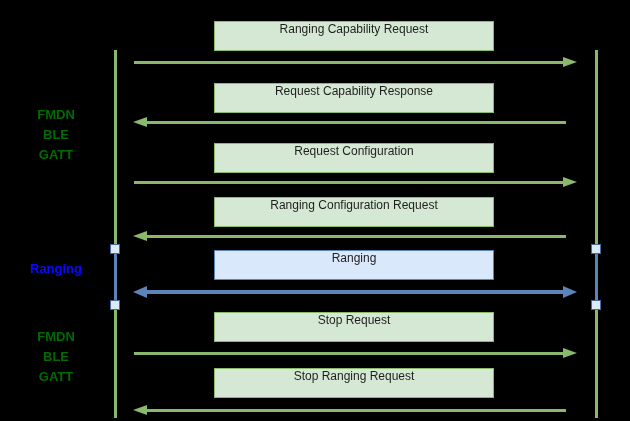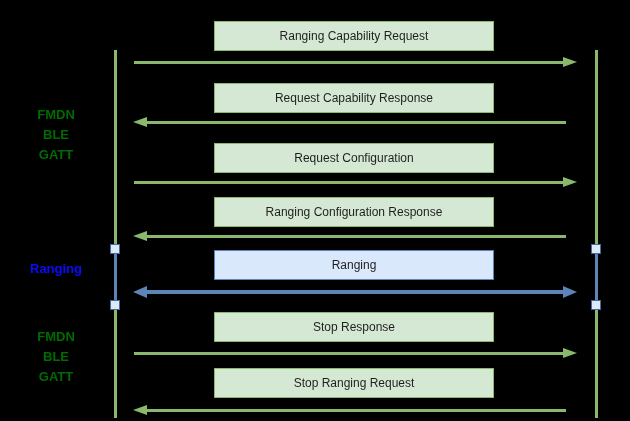--- a/index.html
+++ b/index.html
@@ -29,21 +29,21 @@
   .lifeline { position:absolute; top:50px; height:368px; width:3px; background:var(--green_stroke); }
   .blue-seg { position:absolute; top:249px; height:53px; width:3px; background:var(--blue_stroke); }
   .handle {
     position:absolute; width:8px; height:8px;
     background:var(--handle_fill); border:1.5px solid var(--handle_stroke);
   }
 
   .msg-box {
     position:absolute; left:214px; width:278px; height:28px;
     border:1.5px solid var(--green_stroke); background:var(--green_fill);
-    display:flex; align-items:center; justify-content:center;
+    display:flex; align-items:flex-start; justify-content:center;
     font-size:12px; color:var(--box_text);
   }
   .msg-box.blue { border-color:var(--blue_stroke); background:var(--blue_fill); }
 
   .shaft { position:absolute; height:3px; background:var(--green_stroke); }
   .shaft.blue { background:var(--blue_stroke); height:4px; }
   .ahead { position:absolute; width:0; height:0;
     border-top:5.5px solid transparent; border-bottom:5.5px solid transparent; }
   .ahead.right { border-left:14px solid var(--green_stroke); }
   .ahead.left  { border-right:14px solid var(--green_stroke); }
@@ -93,38 +93,38 @@
   <div>
     <div class="msg-box" style="top:143px">
       <span>Request Configuration</span>
     </div>
     <div class="shaft" style="top:180.5px; left:134px; width:430px"></div>
     <div class="ahead right" style="left:563px; top:176.5px"></div>
   </div>
 
   <div>
     <div class="msg-box" style="top:197px">
-      <span>Ranging Configuration Response</span>
+      <span>Ranging Configuration Request</span>
     </div>
     <div class="ahead left" style="left:133px; top:230.5px"></div>
     <div class="shaft" style="top:234.5px; left:146px; width:420px"></div>
   </div>
 
   <div>
     <div class="msg-box blue" style="top:250px">
       <span>Ranging</span>
     </div>
     <div class="ahead blue left" style="left:133px; top:286px"></div>
     <div class="shaft blue" style="top:290px; left:146px; width:418px"></div>
     <div class="ahead blue right" style="left:563px; top:286px"></div>
   </div>
 
   <div>
     <div class="msg-box" style="top:312px">
-      <span>Stop Response</span>
+      <span>Stop Request</span>
     </div>
     <div class="shaft" style="top:351.5px; left:134px; width:430px"></div>
     <div class="ahead right" style="left:563px; top:347.5px"></div>
   </div>
 
   <div>
     <div class="msg-box" style="top:368px">
       <span>Stop Ranging Request</span>
     </div>
     <div class="ahead left" style="left:133px; top:404.5px"></div>

